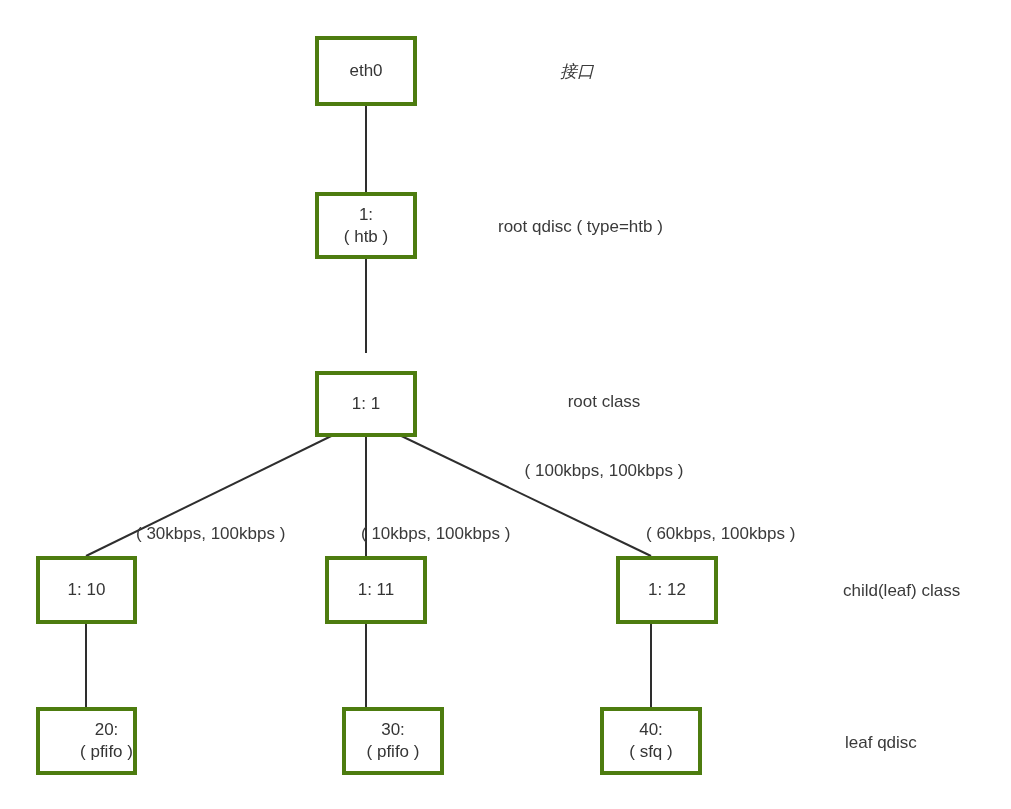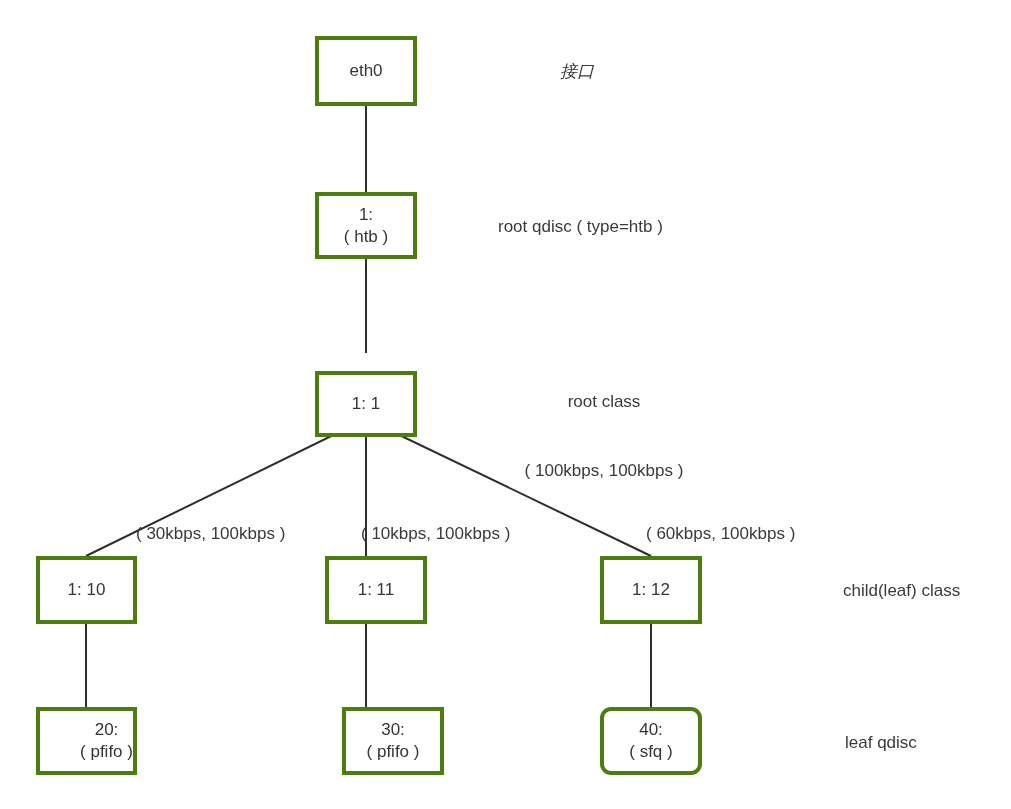--- a/index.html
+++ b/index.html
@@ -114,32 +114,32 @@
   <div class="edge-label" style="left:136px; top:523px;">( 30kbps, 100kbps )</div>
   <div class="edge-label" style="left:361px; top:523px;">( 10kbps, 100kbps )</div>
   <div class="edge-label" style="left:646px; top:523px;">( 60kbps, 100kbps )</div>
 
   <div class="node" style="left:36px; top:556px; width:101px; height:68px;">
     <span class="node-line">1: 10</span>
   </div>
   <div class="node" style="left:315px; top:556px; width:102px; height:68px;margin-left:10px;">
     <span class="node-line">1: 11</span>
   </div>
-  <div class="node" style="left:600px; top:556px; width:102px; height:68px;">
+  <div class="node" style="left:616px; top:556px; width:102px; height:68px;">
     <span class="node-line">1: 12</span>
   </div>
   <div class="side-label" style="left:843px; top:579px;">child(leaf) class</div>
 
   <div class="node" style="left:36px; top:707px; width:101px; height:68px;padding-left:40px;">
     <span class="node-line">20:</span>
     <span class="node-line">( pfifo )</span>
   </div>
   <div class="node" style="left:315px; top:707px; width:102px; height:68px;margin-left:27px;">
     <span class="node-line">30:</span>
     <span class="node-line">( pfifo )</span>
   </div>
-  <div class="node" style="left:600px; top:707px; width:102px; height:68px;border-radius:11px;">
+  <div class="node" style="left:600px; top:707px; width:102px; height:68px;">
     <span class="node-line">40:</span>
     <span class="node-line">( sfq )</span>
   </div>
   <div class="side-label" style="left:845px; top:731px;">leaf qdisc</div>
 
 </div>
 
 </body></html>

